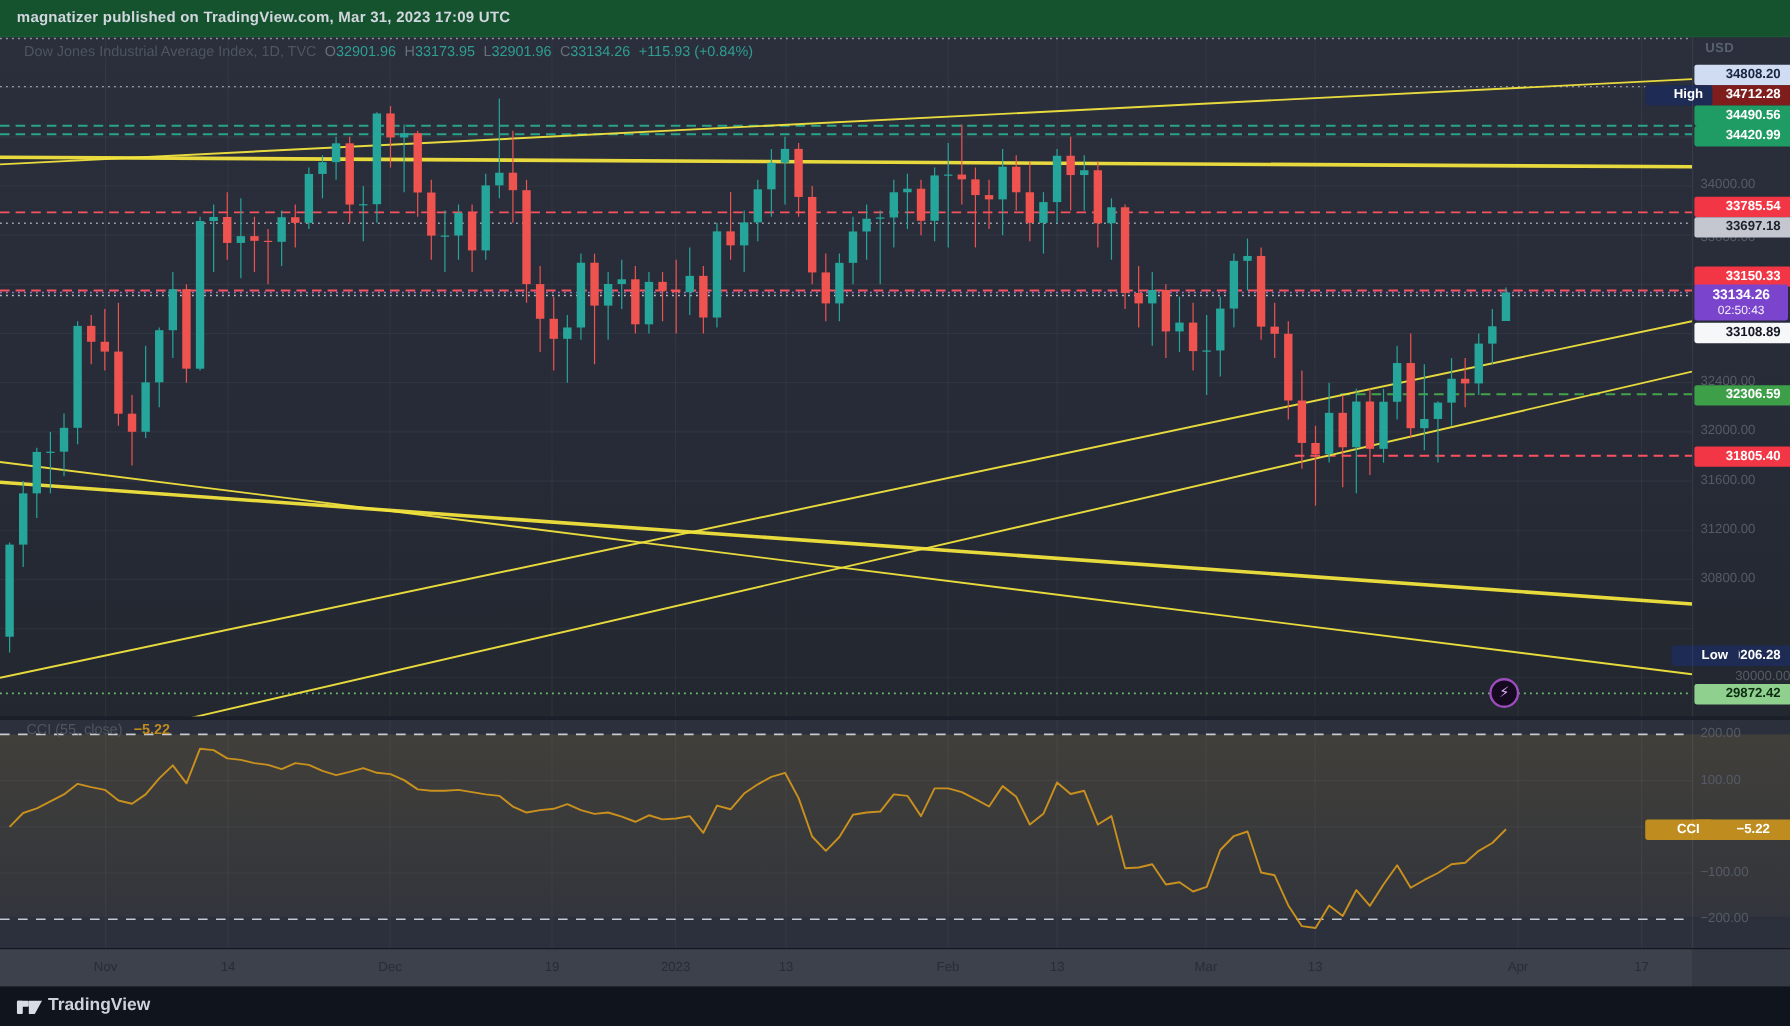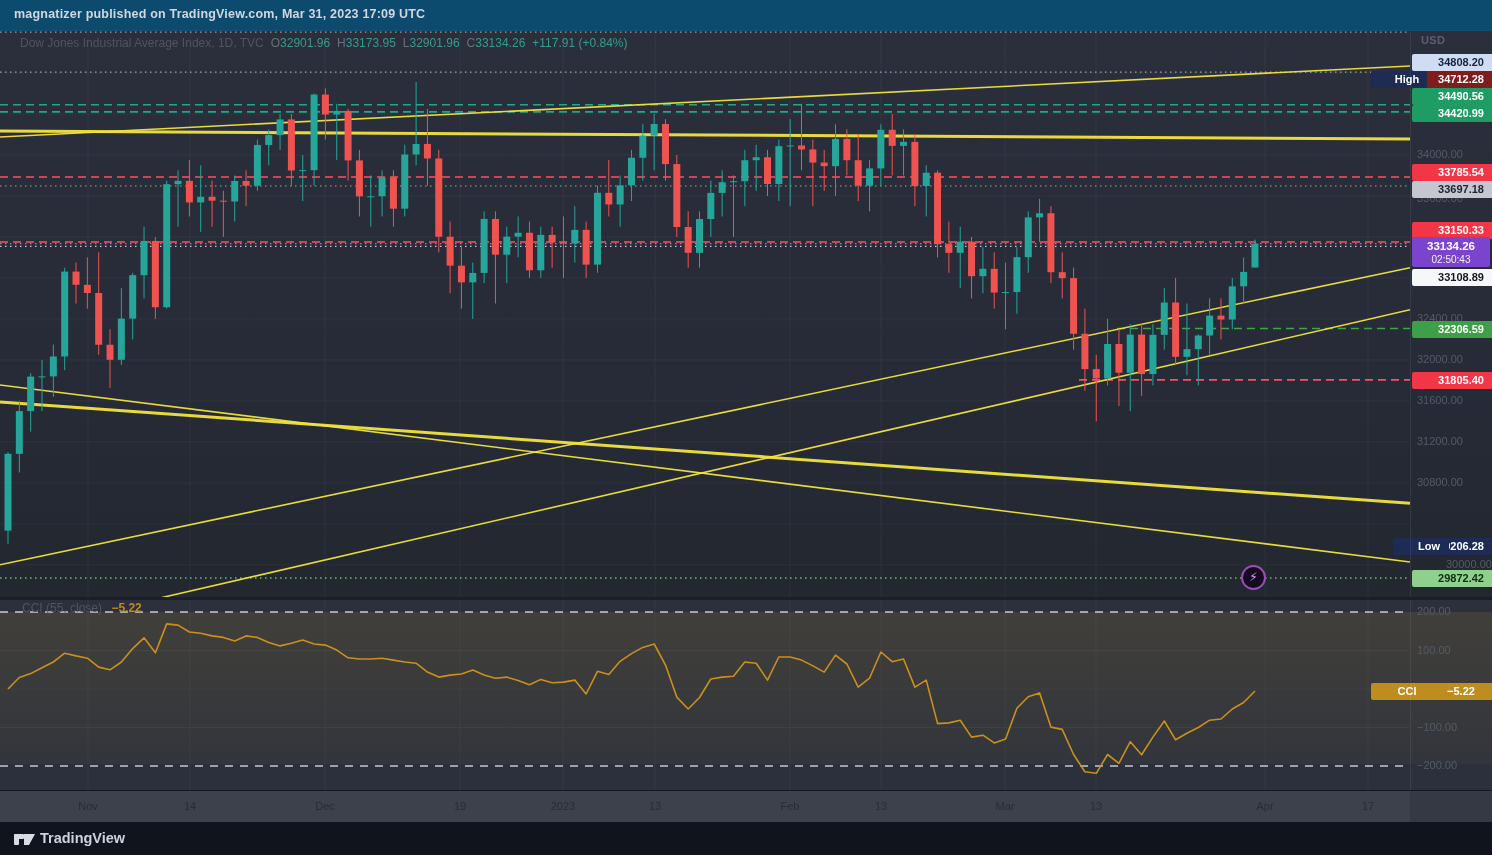--- a/index.html
+++ b/index.html
@@ -1,21 +1,21 @@
 <!DOCTYPE html>
 <html><head>
 <meta charset="utf-8">
 <style>
   html,body{margin:0;padding:0;background:#0e1118;}
   #stage{position:relative;width:1492px;height:855px;overflow:hidden;
          font-family:"Liberation Sans","DejaVu Sans",sans-serif;
          background:#262b37;-webkit-font-smoothing:antialiased;}
   #chart-svg{position:absolute;left:0;top:0;z-index:1;}
   .layer{position:absolute;left:0;top:0;width:100%;height:100%;z-index:2;pointer-events:none;}
-  #header{position:absolute;left:0;top:0;width:100%;height:30px;background:#0c4a6e;z-index:5;
+  #header{position:absolute;left:0;top:0;width:100%;height:30px;background:#14532d;z-index:5;
           border-bottom:1px solid rgba(255,255,255,0.03);}
   #header span{position:absolute;left:14px;top:7px;font-size:12.5px;font-weight:bold;color:#d2d6df;letter-spacing:.2px;}
   #legend{position:absolute;left:20px;top:36px;z-index:4;font-size:12px;white-space:nowrap;}
   #legend .sym{color:#4f5560;}
   #legend .k{color:#6a7079;margin-left:7px;}
   #legend .v{color:#2f9e92;}
   #legend .chg{color:#2f9e92;margin-left:7px;}
   #cci-legend{position:absolute;left:22px;top:601px;z-index:4;font-size:12px;white-space:nowrap;}
   #cci-legend .t{color:#50565f;}
   #cci-legend .v{color:#c08b1e;margin-left:6px;font-weight:bold;}
@@ -357,21 +357,21 @@
     <g id="g-cci" clip-path="url(#clipChart)">
         <polyline points="8.0,689.0 19.3,677.5 30.7,673.6 42.0,667.8 53.3,662.0 64.7,653.2 76.0,655.9 87.4,658.2 98.7,667.1 110.0,669.8 121.4,662.0 132.7,648.6 144.0,637.8 155.4,652.8 166.7,623.9 178.0,625.1 189.4,632.0 200.7,633.2 212.0,635.9 223.4,637.4 234.7,640.9 246.1,635.9 257.4,637.4 268.7,642.4 280.1,645.9 291.4,643.2 302.7,640.1 314.1,644.0 325.4,645.1 336.7,650.1 348.1,657.8 359.4,659.0 370.8,659.0 382.1,658.2 393.4,660.1 404.8,662.0 416.1,663.2 427.4,672.1 438.8,677.1 450.1,675.1 461.4,674.0 472.8,670.1 484.1,675.1 495.4,678.2 506.8,677.1 518.1,680.5 529.5,684.8 540.8,679.4 552.1,682.8 563.5,682.1 574.8,680.1 586.1,694.0 597.5,671.3 608.8,674.4 620.1,661.3 631.5,653.6 642.8,647.4 654.2,644.0 665.5,665.1 676.8,697.1 688.2,709.0 699.5,697.5 710.8,679.0 722.2,677.1 733.5,676.3 744.8,662.0 756.2,663.2 767.5,680.1 778.8,657.0 790.2,657.0 801.5,660.1 812.9,665.9 824.2,672.1 835.5,655.1 846.9,664.0 858.2,687.1 869.5,678.2 880.9,652.0 892.2,661.7 903.5,659.0 914.9,687.1 926.2,680.1 937.6,723.6 948.9,722.9 960.2,720.2 971.6,737.1 982.9,735.2 994.2,742.9 1005.6,739.0 1016.9,708.3 1028.2,696.7 1039.6,692.9 1050.9,727.1 1062.2,729.4 1073.6,754.5 1084.9,771.8 1096.3,773.3 1107.6,754.5 1118.9,763.3 1130.3,741.7 1141.6,754.8 1152.9,737.1 1164.3,721.0 1175.6,739.8 1186.9,733.3 1198.3,727.5 1209.6,720.2 1221.0,719.0 1232.3,709.0 1243.6,702.5 1255.0,691.0" fill="none" stroke="#c9901e" stroke-width="1.6" stroke-linejoin="round"></polyline>
       </g>
   </svg>
 
   <div id="header">
     <span>magnatizer published on TradingView.com, Mar 31, 2023 17:09 UTC</span>
   </div>
 
   <div id="legend">
-    <span class="sym">Dow Jones Industrial Average Index, 1D, TVC</span><span class="k">O</span><span class="v">32901.96</span><span class="k">H</span><span class="v">33173.95</span><span class="k">L</span><span class="v">32901.96</span><span class="k">C</span><span class="v">33134.26</span><span class="chg">+117.91 (+0.84%)</span>
+    <span class="sym">Dow Jones Industrial Average Index, 1D, TVC</span><span class="k">O</span><span class="v">32901.96</span><span class="k">H</span><span class="v">33173.95</span><span class="k">L</span><span class="v">32901.96</span><span class="k">C</span><span class="v">33134.26</span><span class="chg">+115.93 (+0.84%)</span>
   </div>
 
   <div id="cci-legend">
     <span class="t">CCI (55, close)</span>
     <span class="v">−5.22</span>
   </div>
 
   <div class="usd">USD</div>
 
   <div id="labels-layer" class="layer">

